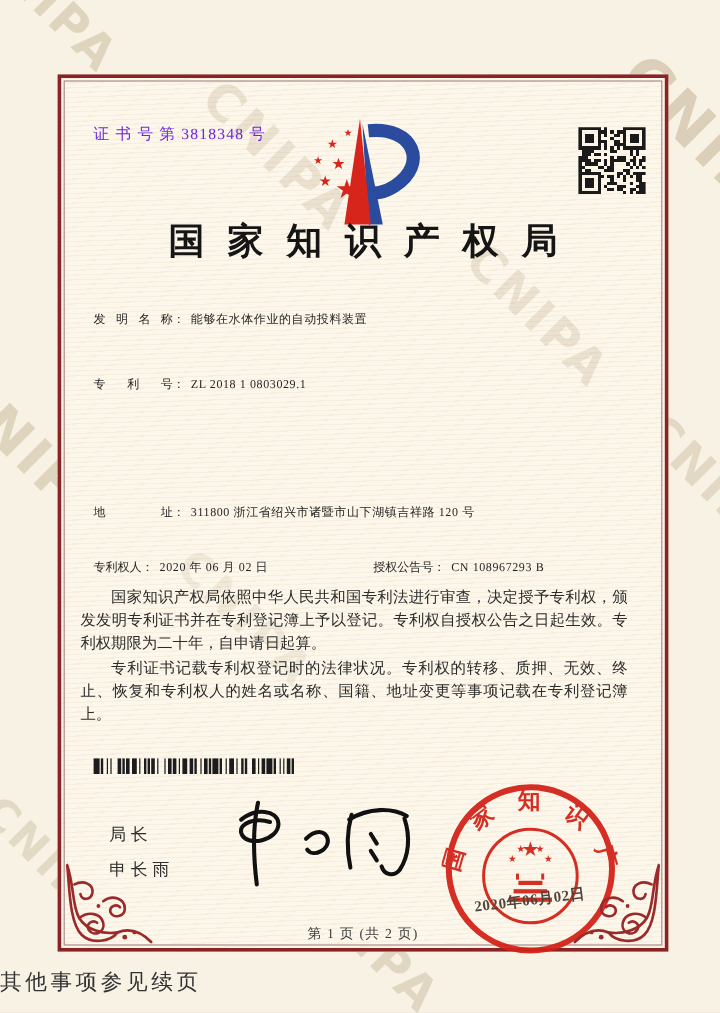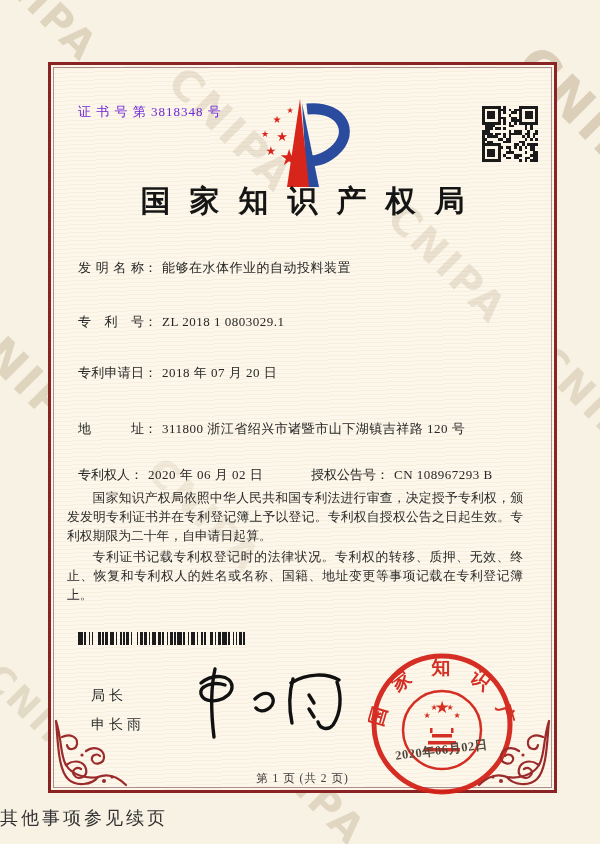--- a/index.html
+++ b/index.html
@@ -24,21 +24,21 @@
   .card::before{content:"";position:absolute;inset:0;
         background:repeating-linear-gradient(178deg,rgba(201,164,118,.10) 0 1px,transparent 1px 4px);}
   .frame{position:absolute;inset:2px;border:1px solid #ab8d8d;pointer-events:none;}
   .content{position:absolute;inset:0;z-index:2;}
   
   .cert-no{position:absolute;left:27px;top:38px;font-size:13px;letter-spacing:1px;color:#6d28d9;}
   .logo{position:absolute;left:196px;top:30px;width:118px;height:96px;}
   .qr{position:absolute;left:431px;top:41px;width:56px;height:56px;}
   .title{position:absolute;left:0;top:116px;width:100%;margin:0;text-align:center;
          font-size:30px;font-weight:700;letter-spacing:19px;text-indent:19px;color:#151515;}
-  .frow{position:absolute;left:27px;font-size:13px;white-space:nowrap;color:#262626;}
+  .frow{position:absolute;left:27px;font-size:10px;white-space:nowrap;color:#262626;}
   .flabel{display:inline-block;width:66px;text-align:justify;text-align-last:justify;vertical-align:bottom;}
   .fcolon{display:inline-block;margin-right:5px;}
   .fval{letter-spacing:.5px;}
   .grant2{position:absolute;left:233px;top:0;}
   .paras{position:absolute;left:16px;top:424px;width:456px;font-size:12.8px;line-height:19px;
          text-align:justify;color:#2b2b2b;}
   .paras p{margin:0 0 2px 0;text-indent:2em;}
   .barcode{position:absolute;left:27px;top:567px;width:170px;height:13px;font-size:0;}
   .barcode i{display:inline-block;height:13px;}
   .sig-title{position:absolute;left:40px;top:622px;font-size:14px;letter-spacing:4px;color:#2e2e2e;}
@@ -355,23 +355,20 @@
         </svg>
 
       <h1 class="title">国家知识产权局</h1>
 
       <div class="frow" style="top:194px">
         <span class="flabel">发明名称</span><span class="fcolon">：</span><span class="fval">能够在水体作业的自动投料装置</span>
       </div>
       <div class="frow" style="top:248px">
         <span class="flabel">专利号</span><span class="fcolon">：</span><span class="fval">ZL 2018 1 0803029.1</span>
       </div>
-      <div class="frow" style="top:299px">
-        <span class="flabel">专利申请日</span><span class="fcolon">：</span><span class="fval">2018 年 07 月 20 日</span>
-      </div>
       <div class="frow" style="top:355px">
         <span class="flabel">地址</span><span class="fcolon">：</span><span class="fval">311800 浙江省绍兴市诸暨市山下湖镇吉祥路 120 号</span>
       </div>
       <div class="frow" style="top:401px">
         <span>专利权人</span><span class="fcolon">：</span><span class="fval">2020 年 06 月 02 日</span>
         <span class="grant2">
           <span>授权公告号</span><span class="fcolon">：</span><span class="fval">CN 108967293 B</span>
         </span>
       </div>
 

